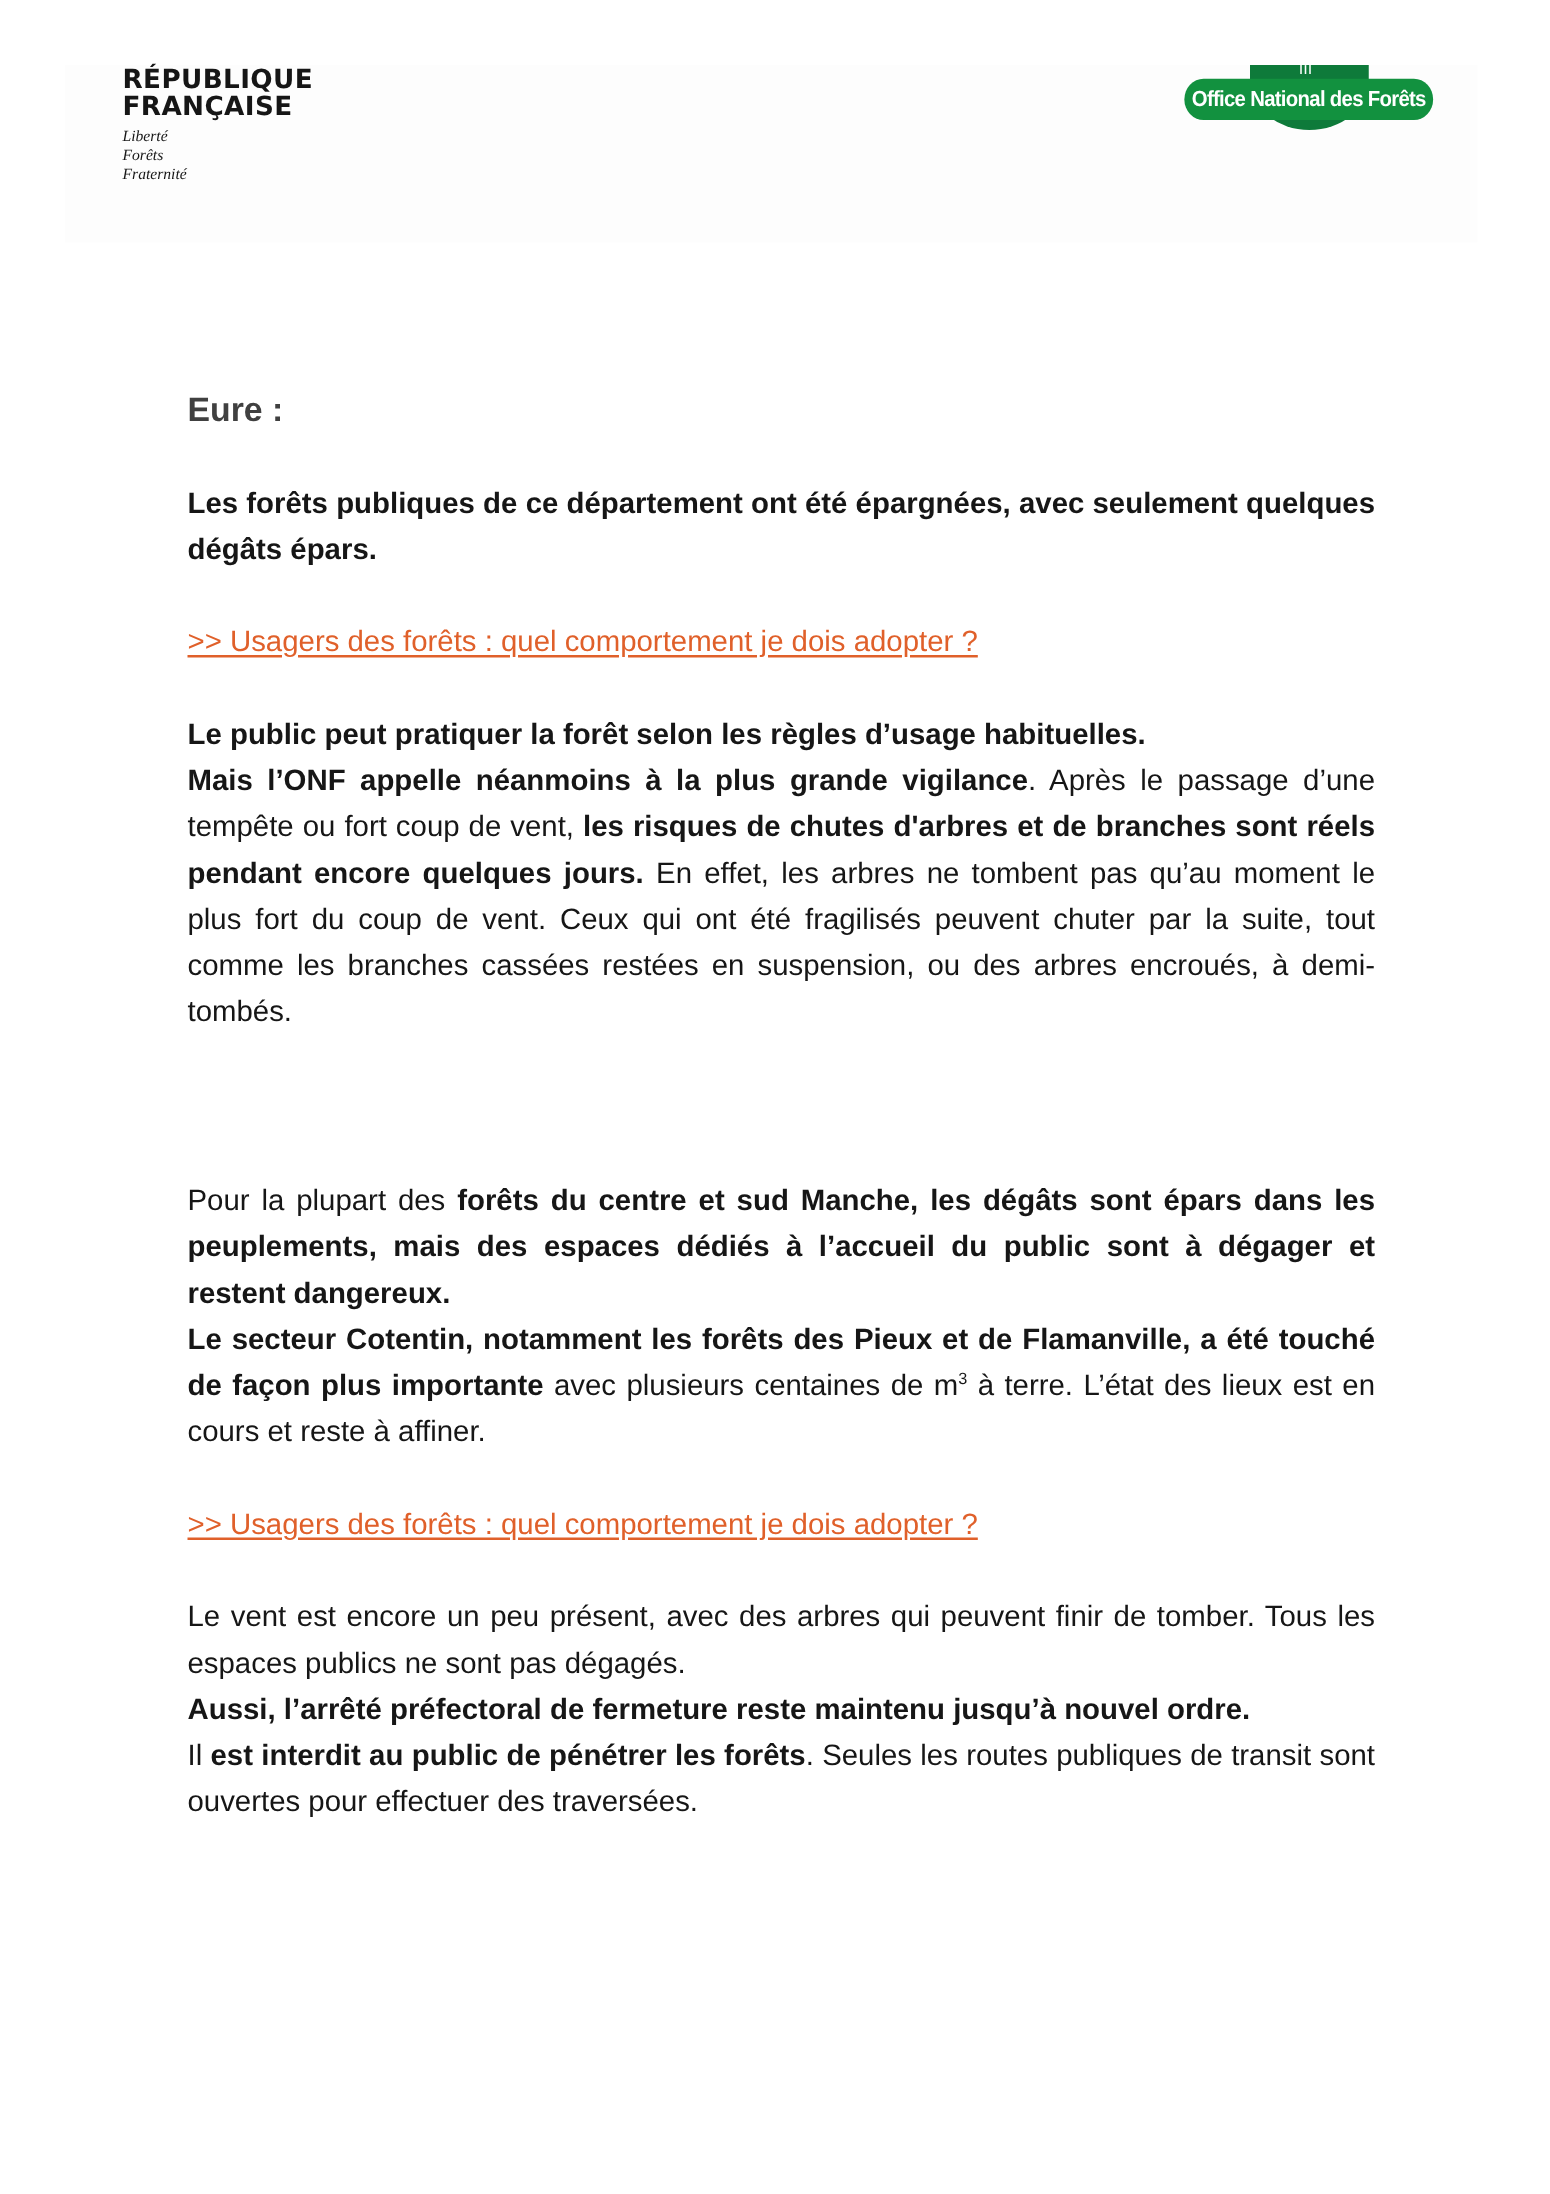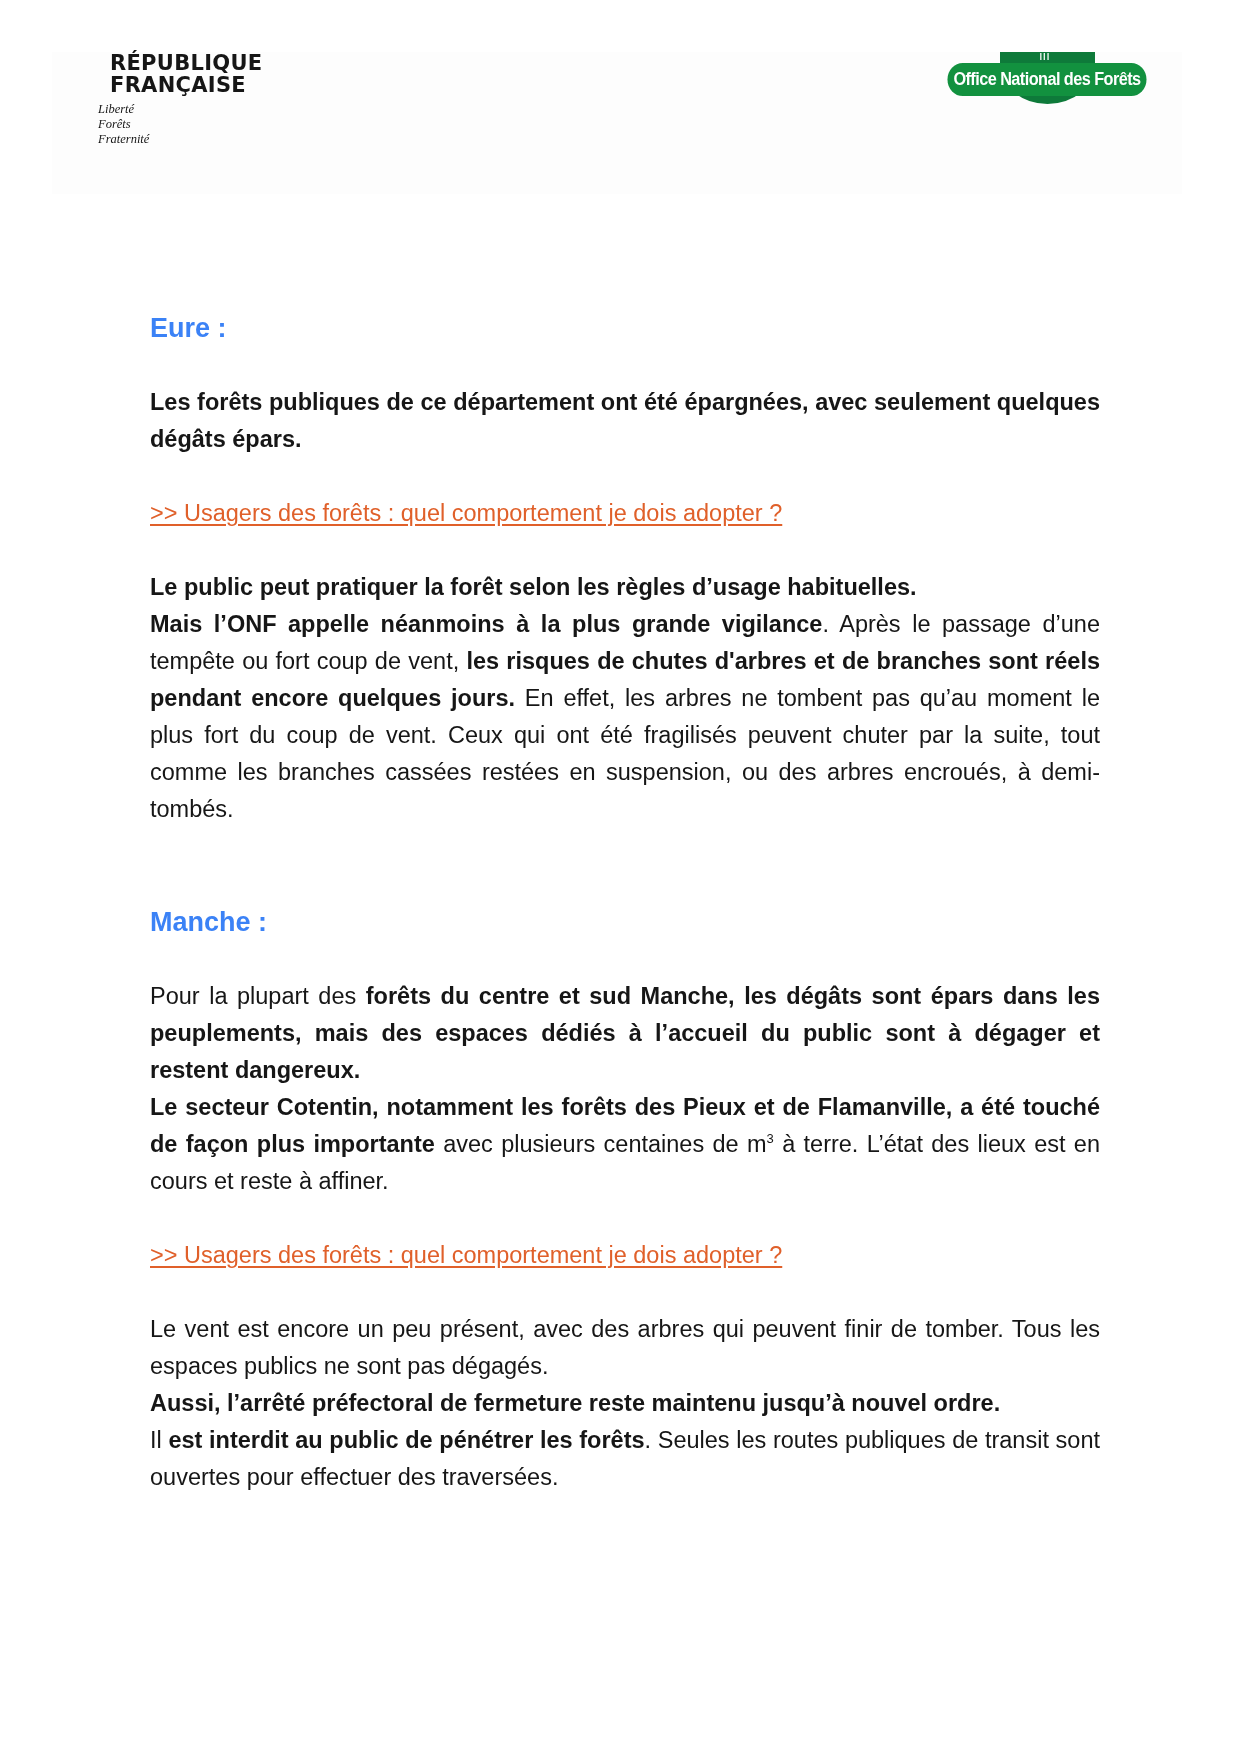--- a/index.html
+++ b/index.html
@@ -1,28 +1,28 @@
 <!DOCTYPE html>
 <html><head>
 <meta charset="utf-8">
 <style>
   html, body { margin: 0; padding: 0; background: #ffffff; }
   body { width: 1240px; height: 1755px; position: relative; overflow: hidden;
          font-family: "Liberation Sans", "DejaVu Sans", sans-serif; color: #161616; }
   .header-band { position: absolute; left: 52px; top: 52px; width: 1130px; height: 142px; background: #fdfdfd; }
   .rf-logo { position: absolute; left: 98px; top: 52px; }
-  .rf-title { font-family: "DejaVu Sans", sans-serif; font-weight: bold; font-size: 21px; line-height: 22px; letter-spacing: 0.3px; color: #161616; margin-left: 12px; }
+  .rf-title { font-family: "DejaVu Sans", sans-serif; font-weight: bold; font-size: 21px; line-height: 22px; letter-spacing: 0.3px; color: #161616; }
   .rf-motto { margin-top: 6px; font-family: "Liberation Serif", serif; font-style: italic; font-size: 12.5px; line-height: 15px; color: #161616; }
   .onf-logo { position: absolute; left: 940px; top: 52px; width: 214px; height: 54px; }
   .onf-dome { position: absolute; left: 60px; top: 0; width: 95px; height: 52px; background: #0e7a3a; border-radius: 0 0 48px 48px / 0 0 40px 40px; }
   .onf-tree { position: absolute; left: 99px; top: 0; width: 14px; height: 8px; color:#fff; font-size:13px; line-height:8px; font-family: "DejaVu Sans", sans-serif; }
   .onf-pill { position: absolute; left: 0; top: 11px; width: 214px; height: 33px; background: #12913f; border-radius: 17px; color: #ffffff;
               font-family: "Liberation Sans", sans-serif; font-weight: bold; font-size: 17.5px; line-height: 33px; text-align: center; letter-spacing: -0.6px; transform: scaleX(0.93); }
   .content { position: absolute; left: 150px; top: 310px; width: 950px; }
-  h2.section-title { margin: 0; font-size: 27px; font-weight: bold; color: #3b82f6; line-height: 36px; }
+  h2.section-title { margin: 0; font-size: 27px; font-weight: bold; color: #404040; line-height: 36px; }
   p { margin: 0; font-size: 23.5px; line-height: 37px; text-align: justify; color: #161616; }
   b { font-weight: bold; }
   a.usagers-link { color: #e0602a; font-size: 23.5px; line-height: 37px; text-decoration: underline; text-underline-offset: 3px; font-weight: normal; display:inline-block;text-align:right; }
   .gap-xs { height: 37px; }
   .gap-sm { height: 38px; }
   .gap-lg { height: 76px; }
   sup { font-size: 13px; vertical-align: super; line-height: 0; }
 </style>
 </head>
 <body>
@@ -52,21 +52,20 @@
   <div class="gap-sm"></div>
   <p><b>Les forêts publiques de ce département ont été épargnées, avec seulement quelques dégâts épars.</b></p>
   <div class="gap-xs"></div>
   <a class="usagers-link" href="#">&gt;&gt; Usagers des forêts : quel comportement je dois adopter ?</a>
   <div class="gap-xs"></div>
   <p><b>Le public peut pratiquer la forêt selon les règles d’usage habituelles.</b><br><b>Mais l’ONF appelle néanmoins à la plus grande vigilance</b><span>. Après le passage d’une tempête ou fort coup de vent, </span><b>les risques de chutes d'arbres et de branches sont réels pendant encore quelques jours.</b><span> En effet, les arbres ne tombent pas qu’au moment le plus fort du coup de vent. Ceux qui ont été fragilisés peuvent chuter par la suite, tout comme les branches cassées restées en suspension, ou des arbres encroués, à demi-tombés.</span></p>
 
   <div class="gap-lg"></div>
 
   
-  <h2 class="section-title">Manche :</h2>
   <div class="gap-sm"></div>
   <p><span>Pour la plupart des </span><b>forêts du centre et sud Manche, les dégâts sont épars dans les peuplements, mais des espaces dédiés à l’accueil du public sont à dégager et restent dangereux.</b><br><b>Le secteur Cotentin, notamment les forêts des Pieux et de Flamanville, a été touché de façon plus importante</b><span> avec plusieurs centaines de m</span><sup>3</sup><span> à terre. L’état des lieux est en cours et reste à affiner.</span></p>
   <div class="gap-xs"></div>
   <a class="usagers-link" href="#">&gt;&gt; Usagers des forêts : quel comportement je dois adopter ?</a>
   <div class="gap-xs"></div>
   <p><span>Le vent est encore un peu présent, avec des arbres qui peuvent finir de tomber. Tous les espaces publics ne sont pas dégagés.</span><br><b>Aussi, l’arrêté préfectoral de fermeture reste maintenu jusqu’à nouvel ordre.</b><br><span>Il </span><b>est interdit au public de pénétrer les forêts</b><span>. Seules les routes publiques de transit sont ouvertes pour effectuer des traversées.</span></p>
 
 </div>
 
 </body></html>

